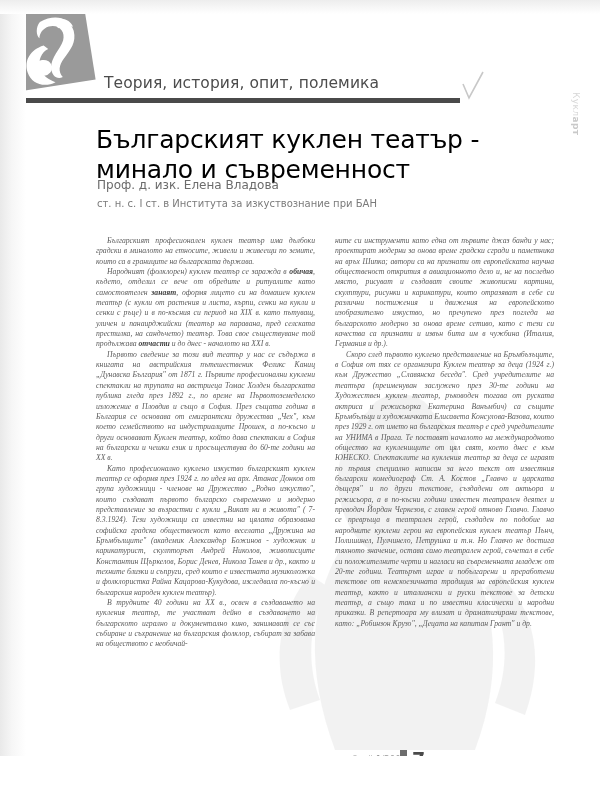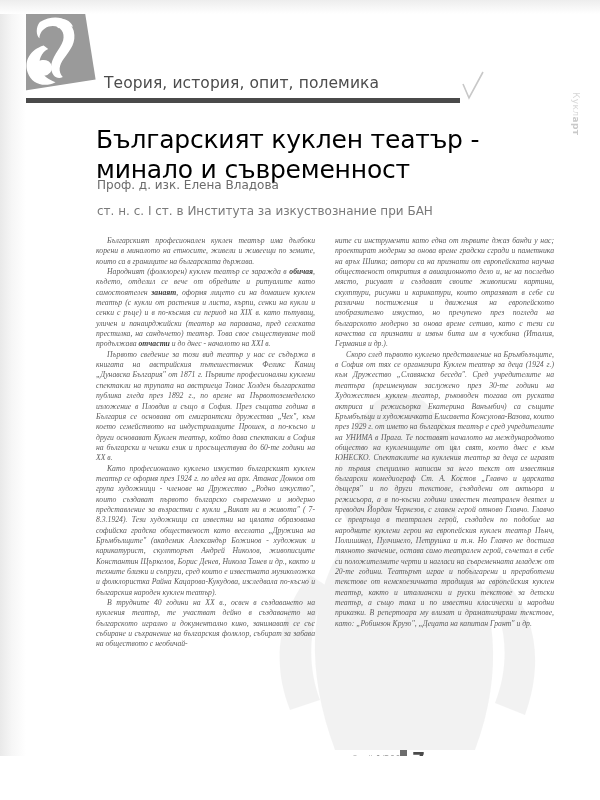--- a/index.html
+++ b/index.html
@@ -116,23 +116,23 @@
   .byline {
     position: absolute;
     left: 97px; top: 178px;
     font-family: "DejaVu Sans", "Liberation Sans", sans-serif;
     font-size: 12px;
     color: #6b6b6b;
     white-space: nowrap;
   }
   .byline-sub {
     position: absolute;
-    left: 97px; top: 204px;
-    font-family: "DejaVu Sans", "Liberation Sans", sans-serif;
-    font-size: 12px;
+    left: 97px; top: 198px;
+    font-family: "DejaVu Sans", "Liberation Sans", sans-serif;
+    font-size: 10px;
     color: #7a7a7a;
     white-space: nowrap;
   }
 
   
   .spine {
     position: absolute;
     left: 568px; top: 92px;
     width: 18px; height: 92px;
   }
@@ -242,21 +242,21 @@
   <div class="byline-sub">ст. н. с. I ст. в Института за изкуствознание при БАН</div>
 
   <div class="spine">
     <div class="spine-text">
       <span>Кукл</span><b>арт</b>
     </div>
   </div>
 
   <div class="columns">
     <div class="col" id="col-left">
-        <p>Българският професионален куклен театър има дълбоки корени в миналото на етносите, живели и живеещи по земите, които са в границите на българската държава.</p>
+        <p>Българският професионален куклен театър има дълбоки градски в миналото на етносите, живели и живеещи по земите, които са в границите на българската държава.</p>
         <p>Народният (фолклорен) куклен театър се заражда в <b>обичая</b>, където, отделил се вече от обредите и ритуалите като самостоятелен <b>занаят</b>, оформя лицето си на домашен куклен театър (с кукли от растения и листа, кърпи, сенки на кукли и сенки с ръце) и в по-късния си период на XIX в. като пътуващ, уличен и панаирджийски (театър на паравана, пред селската престилка, на сандъчето) театър. Това свое съществуване той продължава <b>отчасти</b> и  до днес - началото на XXI в.</p>
         <p>Първото сведение за този вид театър у нас се съдържа в книгата на австрийския пътешественик Феликс Каниц „Дунавска България" от 1871 г. Първите професионални куклени спектакли на трупата на австриеца Томас Холден българската публика гледа през 1892 г., по време на Първотоземеделско изложение в Пловдив и също в София. През същата година в България се основава от емигрантски дружества „Чех", към което семейството на индустриалците Прошек, а по-късно и други основават Куклен театър, който дава спектакли в София на български и чешки език и просъществува до 60-те години на XX в.</p>
         <p>Като професионално куклено изкуство българският куклен театър се оформя през 1924 г. по идея на арх. Атанас Донков от група художници - членове на Дружество „Родно изкуство", които създават първото българско съвременно и модерно представление за възрастни с кукли „Викат ни в живота" ( 7-8.3.1924). Тези художници са известни на цялата образована софийска градска общественост като веселата „Дружина на Бръмбълщите" (академик Александър Божинов - художник и карикатурист, скулпторът Андрей Николов, живописците Константин Щъркелов, Борис Денев, Никола Танев и др., както и техните близки и съпруги, сред които е известната музиколожка и фолклористка Райна Кацарова-Кукудова, изследвала по-късно и българския народен куклен театър).</p>
         <p>В трудните 40 години на XX в., освен в създаването на кукления театър, те участват дейно в създаването на българското игрално и документално кино, занимават се със събиране и съхранение на българския фолклор, събират за забава на обществото с необичай-</p>
       </div>
     <div class="col" id="col-right">
         <p class="noindent">ните си инструменти като една от първите джаз банди у нас; проектират модерни за онова време градски сгради и паметника на връх Шипка; автори са на признати от европейската научна общественост открития в авиационното дело и, не на последно място, рисуват и създават своите живописни картини, скулптури, рисунки и карикатури, които отразяват в себе си различни постижения и движения на европейското изобразително изкуство, но пречупено през погледа на българското модерно за онова време сетиво, като с тези си качества са признати и извън бита им в чужбина (Италия, Германия и др.).</p>
         <p>Скоро след първото куклено представление на Бръмбъзъците, в София от тях се организира Куклен театър за деца (1924 г.) към Дружество „Славянска беседа". Сред учредителите на театъра (преименуван заслужено през 30-те години на Художествен куклен театър, ръководен тогава от руската актриса и режисьорка Екатерина Ванъмбич) са същите Бръмбълъци и художничката Елисавета Консулова-Вазова, които през 1929 г. от името на българския театър е сред учредителите на УНИМА в Прага. Те поставят началото на международното общество на кукленищите от цял свят, което днес е към ЮНЕСКО. Спектаклите на кукления театър за деца се играят по първия специално написан за него текст от известния български комедиограф Ст. А. Костов „Главчо и царската дъщеря" и по други текстове, създадени от актьора и режисьора, а в по-късни години известен театрален деятел и преводач Йордан Черкезов, с главен герой отново Главчо. Главчо се превръща в театрален герой, създаден по подобие на народните куклени герои на европейския куклен театър Пънч, Полишинел, Пулчинело, Петрушка и т.н. Но Главчо не достига тяхното значение, остава само театрален герой, съчетал в себе си положителните черти и нагласи на съвременната младеж от 20-те години. Театърът играе и побългарени и преработени текстове от немскоезичната традиция на европейския куклен театър, както и италиански и руски текстове за детски театър, а също така и по известни класически и народни приказки. В репертоара му влизат и драматизирани текстове, като: „Робинзон Крузо", „Децата на капитан Грант" и др.</p>
       </div>
   </div>

